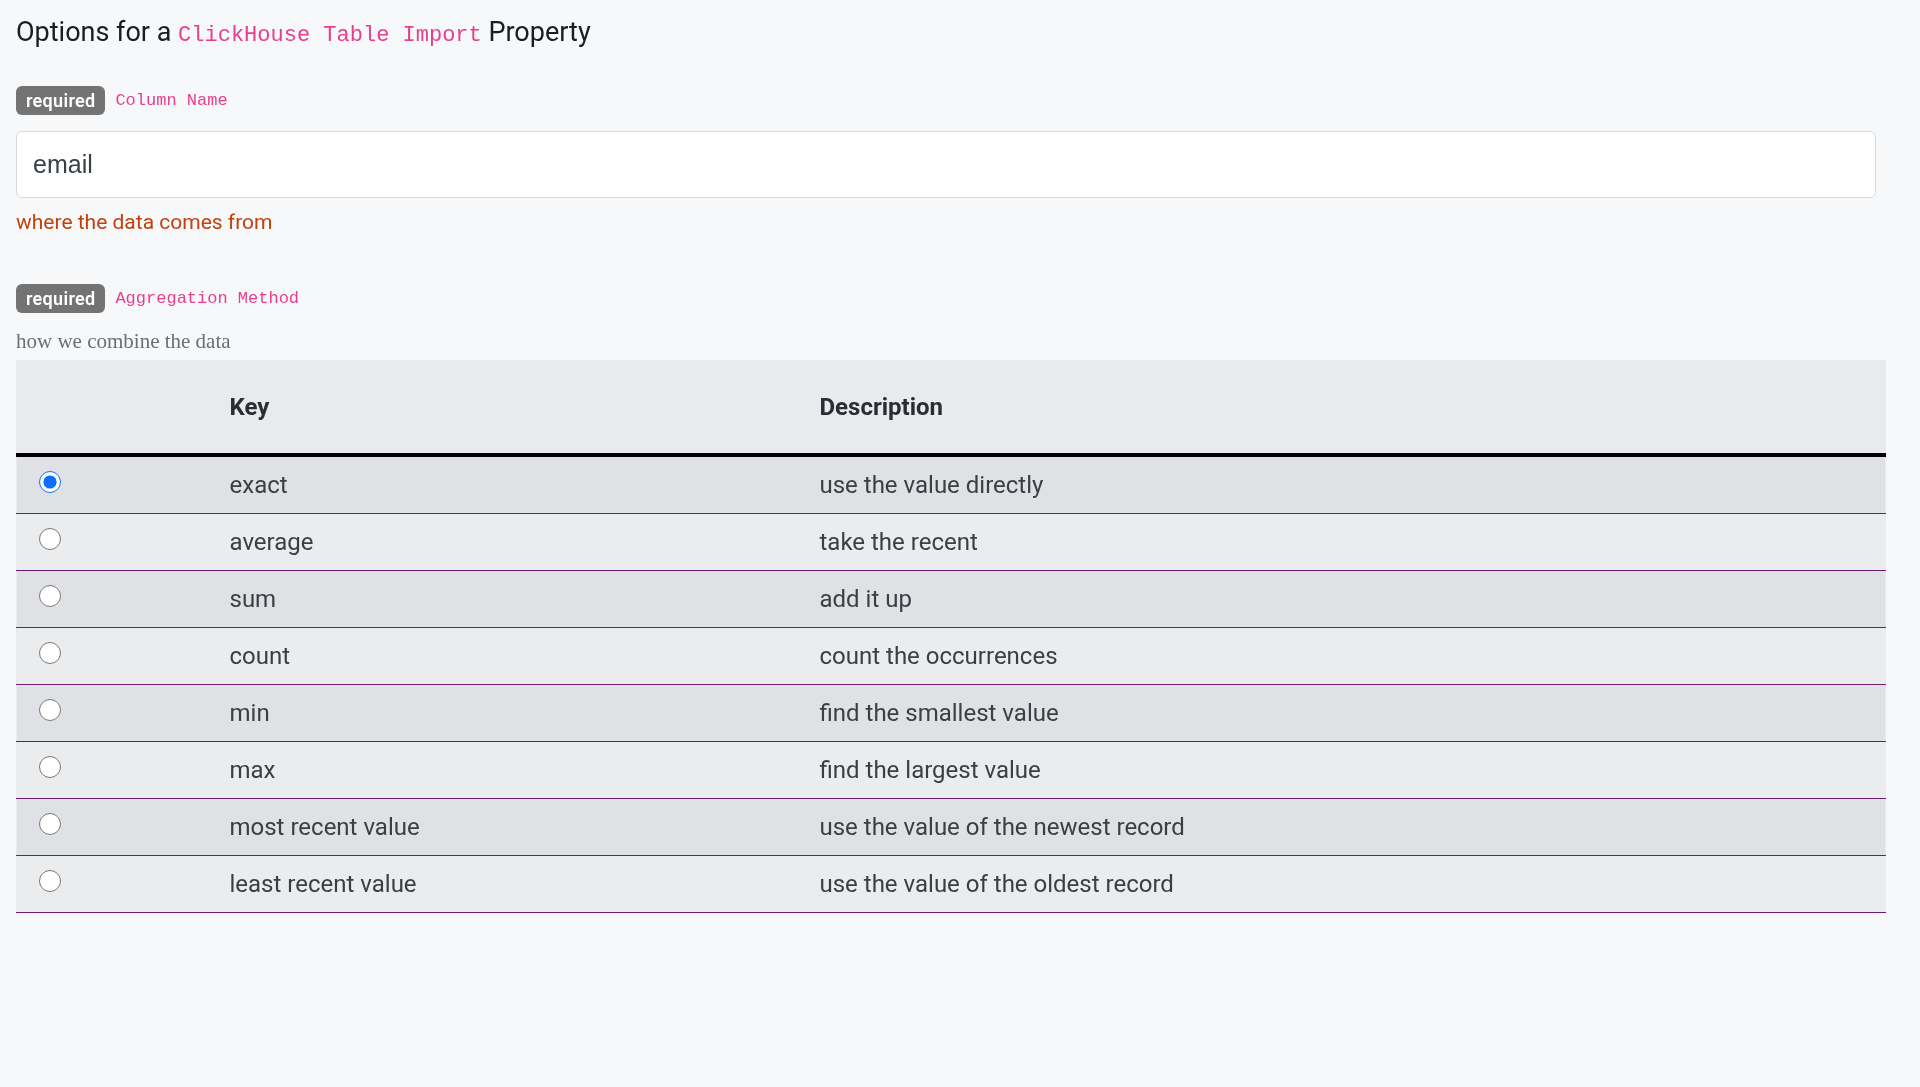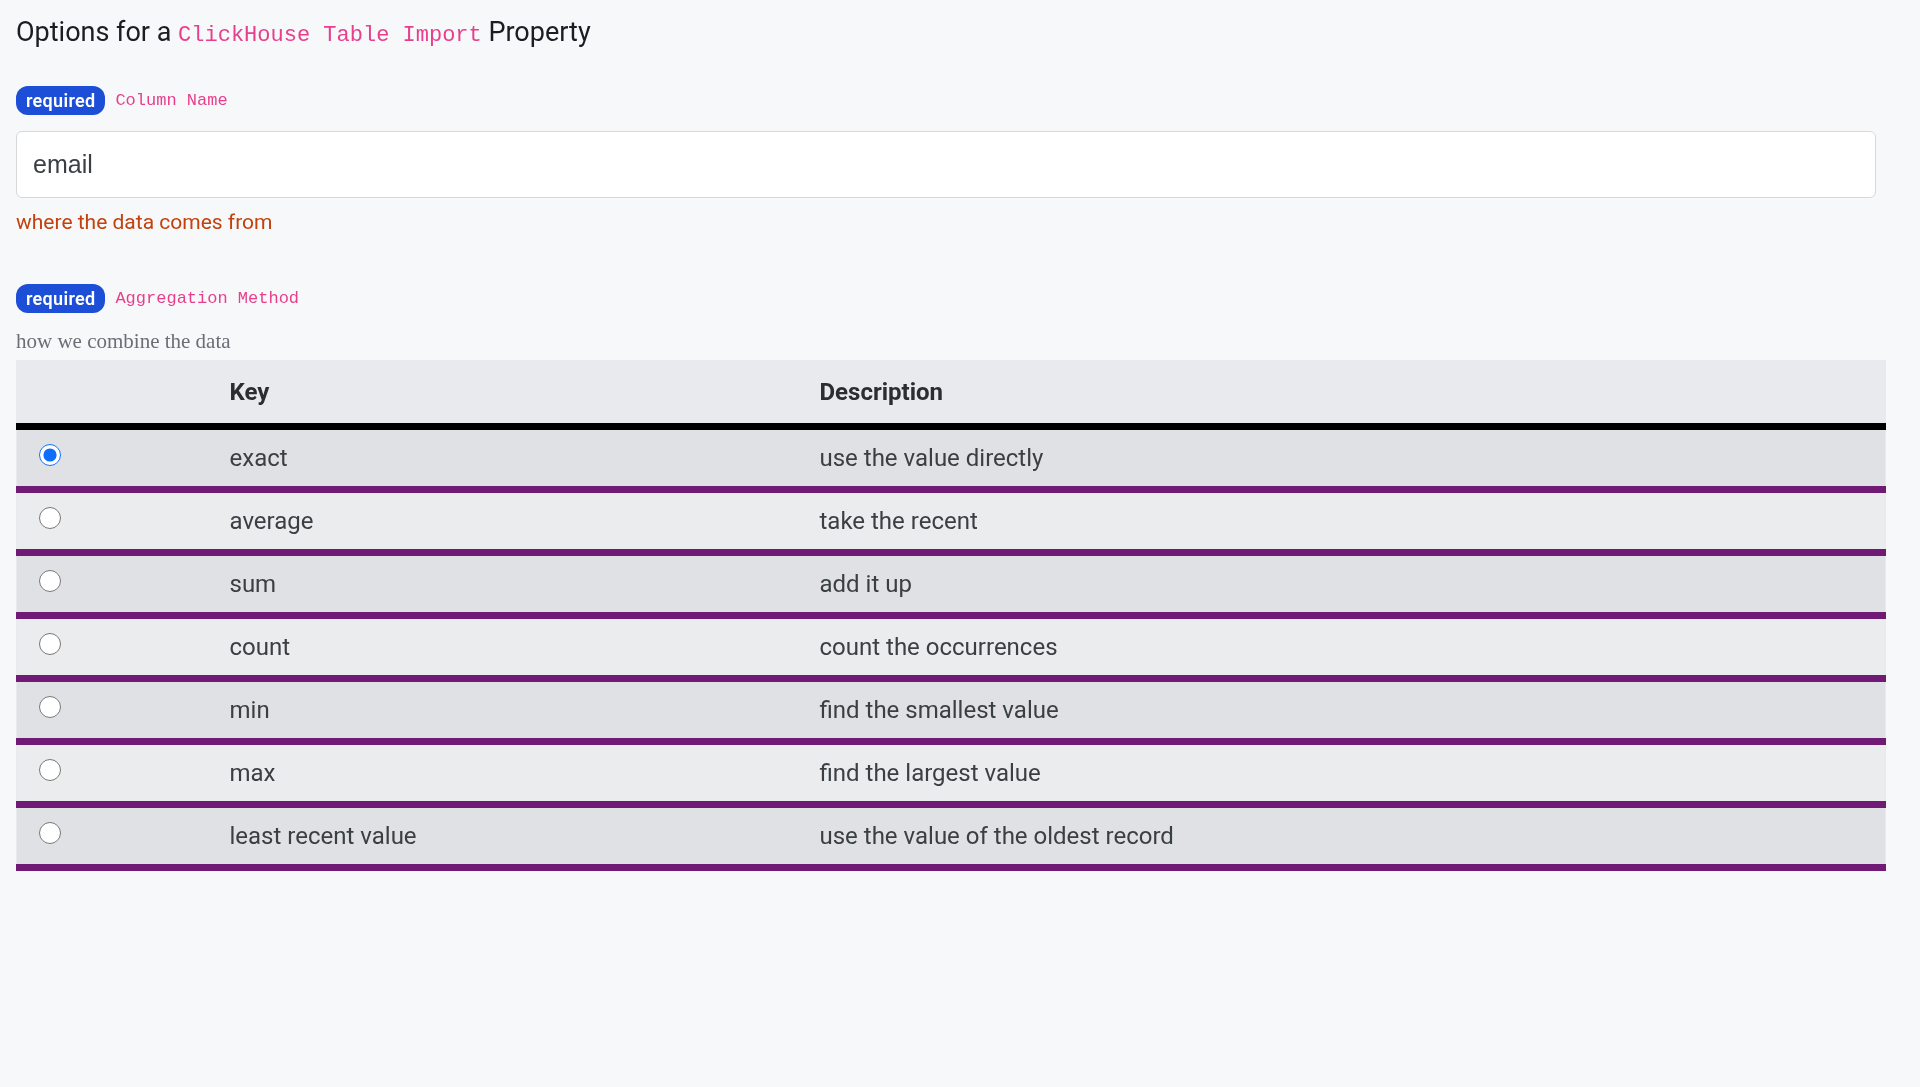--- a/index.html
+++ b/index.html
@@ -28,26 +28,26 @@
     .field-section {
       margin-bottom: 38px;
     }
     .label-row {
       display: flex;
       align-items: center;
       gap: 10px;
       margin-bottom: 16px;
     }
     .required-badge {
-      background: #1d4ed8;
+      background: #737373;
       color: white;
       font-size: 18px;
       font-weight: 600;
       padding: 4px 10px;
-      border-radius: 12px;
+      border-radius: 6px;
       letter-spacing: 0.3px;
     }
     .field-label {
       font-family: "SFMono-Regular", Consolas, "Liberation Mono", Menlo, monospace;
       color: #e83e8c;
       font-size: 17px;
     }
     .text-input {
       width: 100%;
       max-width: 1860px;
@@ -78,39 +78,39 @@
       width: 100%;
       max-width: 1870px;
       border-collapse: collapse;
       border: 1px solid #e8eaed;
     }
     .agg-table th {
       text-align: left;
       font-size: 24px;
       font-weight: 700;
       color: #2a2e33;
-      padding: 17px 18px;
+      padding: 32px 18px;
       background: #e8eaed;
-      border-bottom: 7px solid #000000;
+      border-bottom: 4px solid #000000;
     }
     .agg-table th.radio-col,
     .agg-table td.radio-col {
       width: 195px;
       text-align: left;
       padding-left: 22px;
     }
     .agg-table th.key-col,
     .agg-table td.key-col {
       width: 590px;
     }
     .agg-table td {
       padding: 14px 18px;
       font-size: 24px;
       color: #3a3f44;
-      border-bottom: 7px solid #701a75;
+      border-bottom: 1px solid #701a75;
     }
     .agg-table tbody tr:nth-child(odd) {
       background: #dfe1e4;
     }
     .agg-table tbody tr:nth-child(even) {
       background: #eaecee;
     }
     .agg-table input[type="radio"] {
       width: 22px;
       height: 22px;
@@ -174,18 +174,23 @@
           <td class="key-col">min</td>
           <td>find the smallest value</td>
         </tr>
         <tr>
           <td class="radio-col"><input type="radio" name="aggregation" style=""></td>
           <td class="key-col">max</td>
           <td>find the largest value</td>
         </tr>
         <tr>
           <td class="radio-col"><input type="radio" name="aggregation" style=""></td>
+          <td class="key-col">most recent value</td>
+          <td>use the value of the newest record</td>
+        </tr>
+        <tr>
+          <td class="radio-col"><input type="radio" name="aggregation" style=""></td>
           <td class="key-col">least recent value</td>
           <td>use the value of the oldest record</td>
         </tr>
       </tbody>
   </table>
 </div>
 
 </body></html>

